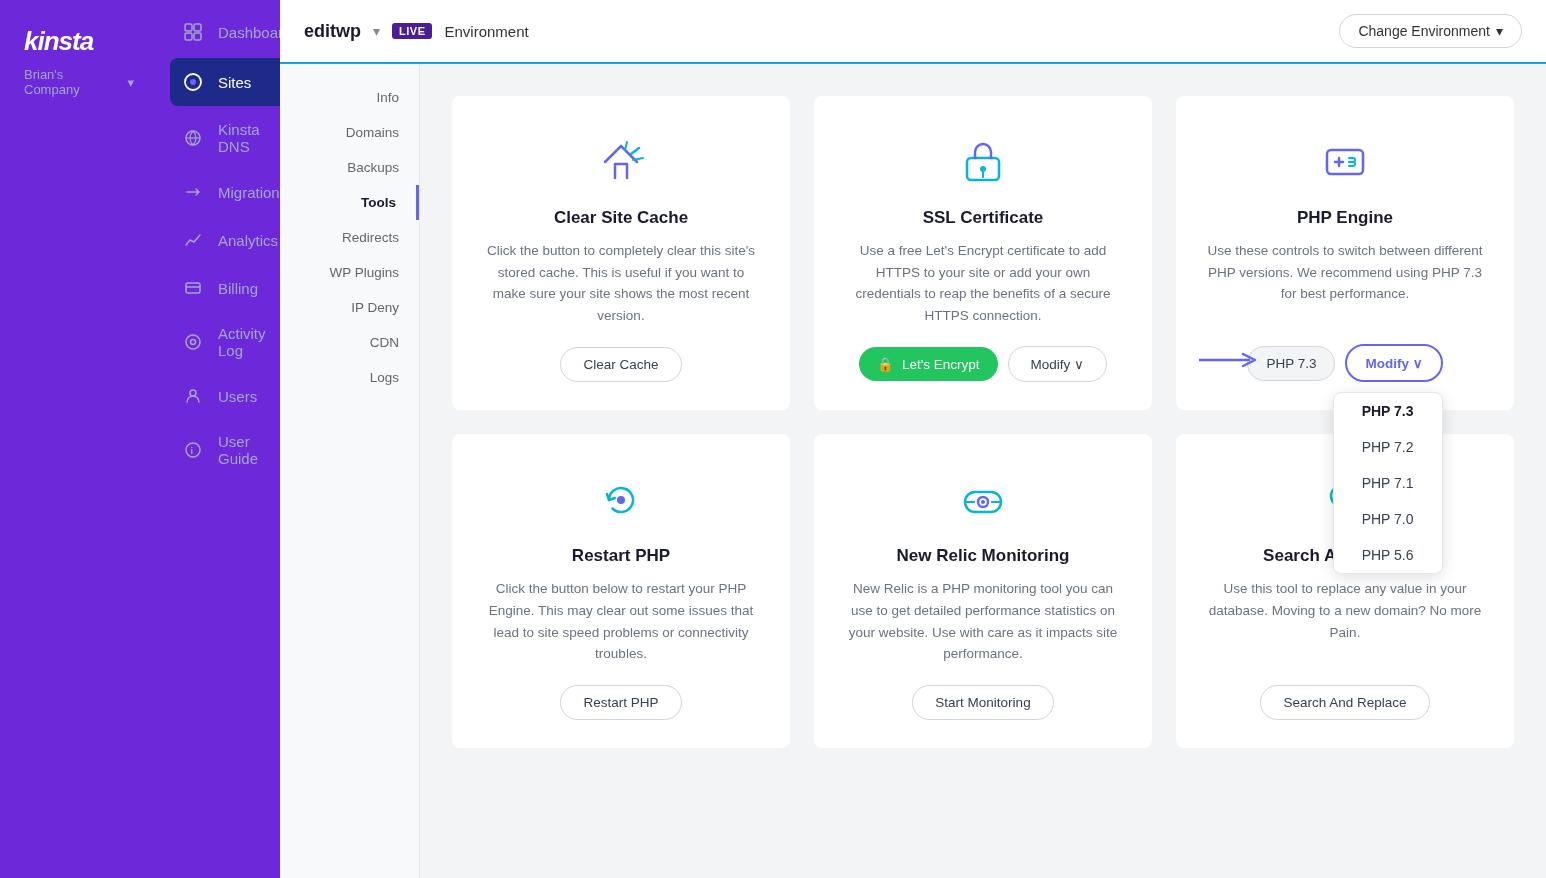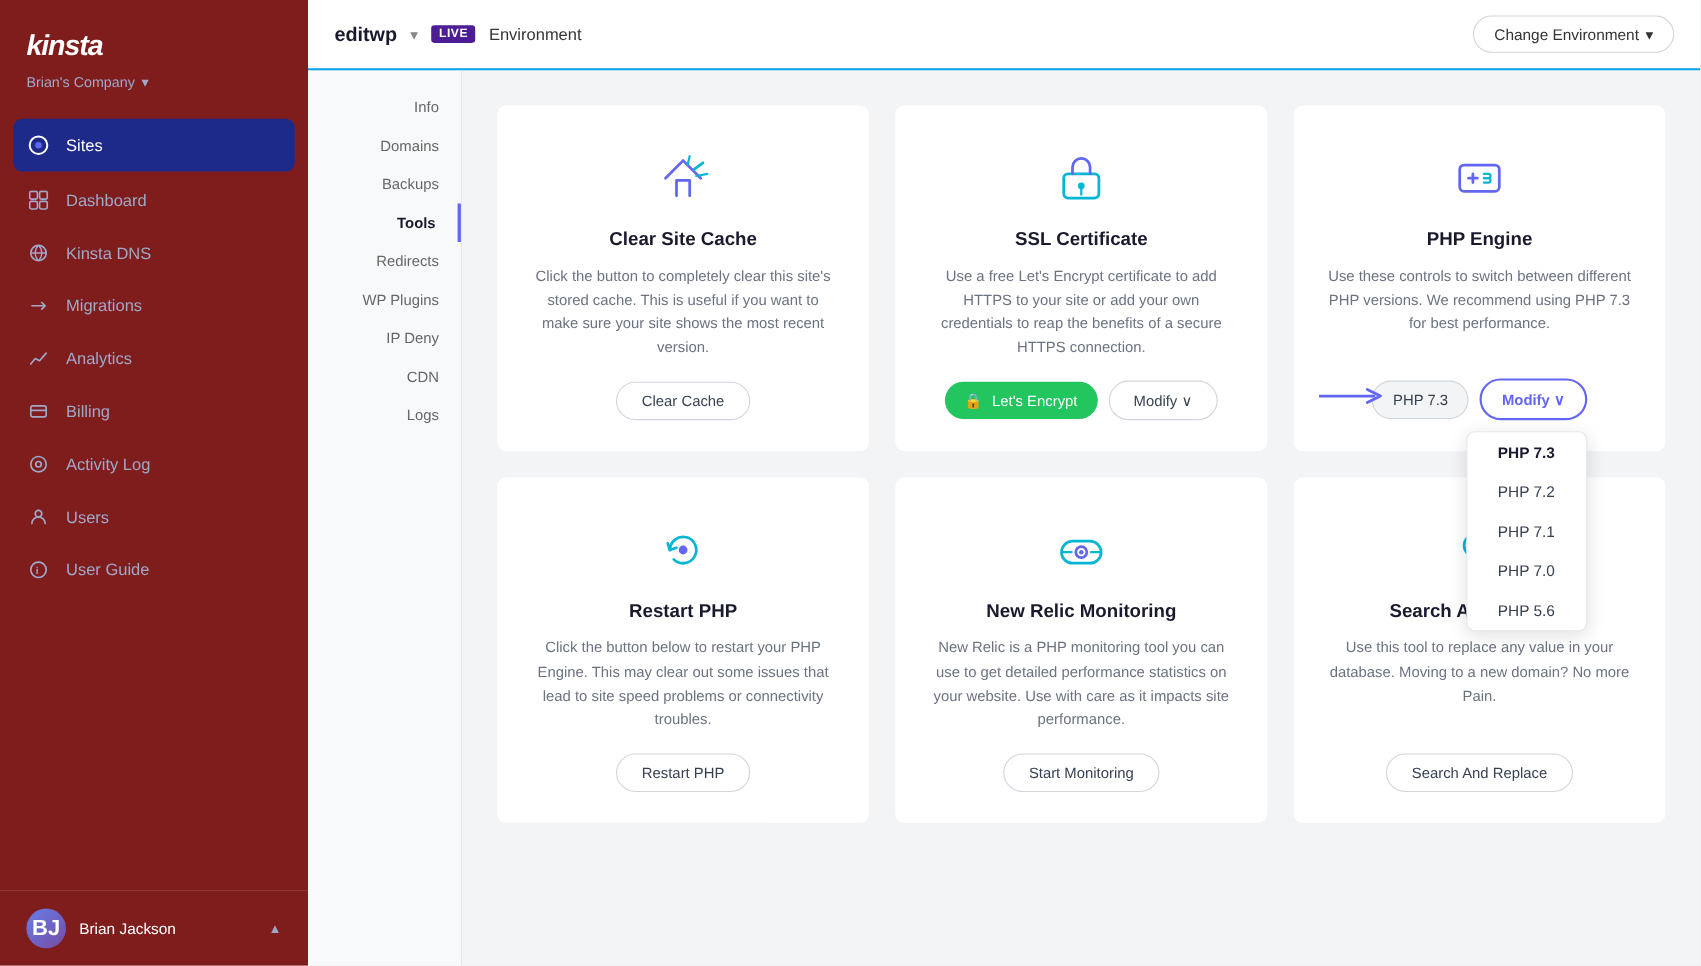--- a/index.html
+++ b/index.html
@@ -2,24 +2,23 @@
 <html><head>
   <meta charset="utf-8">
   <style>
     * { box-sizing: border-box; margin: 0; padding: 0; }
     body { font-family: -apple-system, BlinkMacSystemFont, 'Segoe UI', sans-serif; display: flex; height: 878px; overflow: hidden; background: #f0f0f0; }
 
     
     .sidebar {
       width: 280px;
       min-width: 280px;
-      background: #7f1d1d;
+      background: #6d28d9;
       color: #fff;
       display: flex;
-      flex-direction: column;
       height: 100%;
     }
     .sidebar-logo {
       padding: 24px 24px 16px 24px;
     }
     .logo-company {
       display: flex;
       align-items: center;
       gap: 6px;
       color: #a0a8c8;
@@ -290,40 +289,40 @@
       </svg>
     </div>
     <div class="logo-company">
       <span>Brian's Company</span>
       <span>▾</span>
     </div>
   </div>
 
   <nav class="sidebar-nav">
 
-    <div class="nav-item active">
-      <span class="nav-icon">
-        <svg width="20" height="20" viewBox="0 0 20 20" fill="none">
-            <circle cx="10" cy="10" r="8" stroke="white" stroke-width="1.8"></circle>
-            <circle cx="10" cy="10" r="3" fill="#6366f1"></circle>
-          </svg>
-      </span>
-      <span>Sites</span>
-    </div>
-
     <div class="nav-item">
       <span class="nav-icon">
         <svg width="18" height="18" viewBox="0 0 18 18" fill="none">
             <rect x="1" y="1" width="7" height="7" rx="1.5" stroke="#a0a8c8" stroke-width="1.5"></rect>
             <rect x="10" y="1" width="7" height="7" rx="1.5" stroke="#a0a8c8" stroke-width="1.5"></rect>
             <rect x="1" y="10" width="7" height="7" rx="1.5" stroke="#a0a8c8" stroke-width="1.5"></rect>
             <rect x="10" y="10" width="7" height="7" rx="1.5" stroke="#a0a8c8" stroke-width="1.5"></rect>
           </svg>
       </span>
       <span>Dashboard</span>
+    </div>
+
+    <div class="nav-item active">
+      <span class="nav-icon">
+        <svg width="20" height="20" viewBox="0 0 20 20" fill="none">
+            <circle cx="10" cy="10" r="8" stroke="white" stroke-width="1.8"></circle>
+            <circle cx="10" cy="10" r="3" fill="#6366f1"></circle>
+          </svg>
+      </span>
+      <span>Sites</span>
     </div>
 
     <div class="nav-item">
       <span class="nav-icon">
         <svg width="18" height="18" viewBox="0 0 18 18" fill="none">
             <path d="M2 9a7 7 0 1 1 14 0A7 7 0 0 1 2 9z" stroke="#a0a8c8" stroke-width="1.5"></path>
             <path d="M9 2c-2 2-3 4-3 7s1 5 3 7" stroke="#a0a8c8" stroke-width="1.2"></path>
             <path d="M9 2c2 2 3 4 3 7s-1 5-3 7" stroke="#a0a8c8" stroke-width="1.2"></path>
             <line x1="2" y1="9" x2="16" y2="9" stroke="#a0a8c8" stroke-width="1.2"></line>
           </svg>

